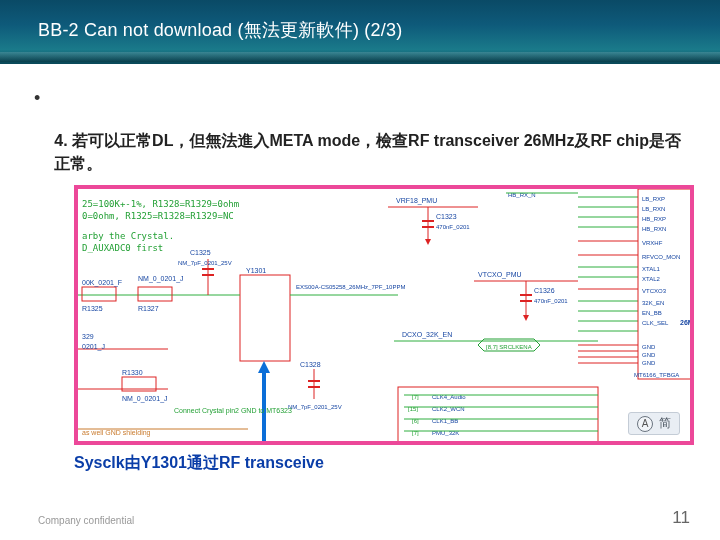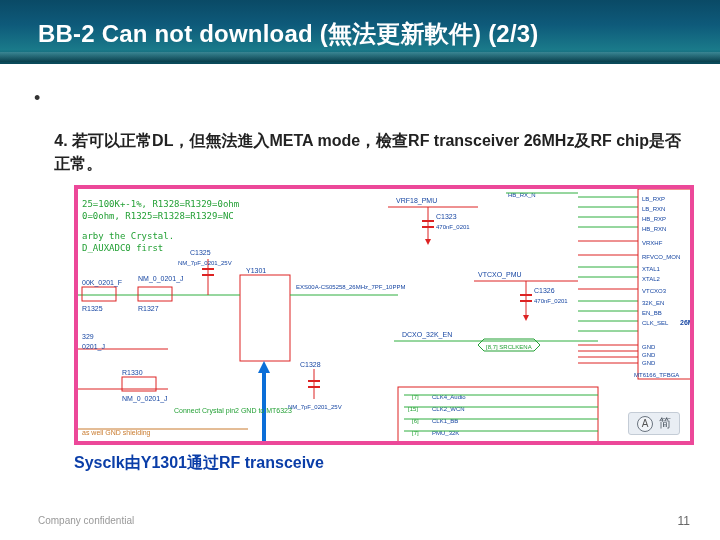--- a/index.html
+++ b/index.html
@@ -18,23 +18,23 @@
     border-bottom: 2px solid #0a4a5a;
   }
   .header::after{
     content:"";
     position:absolute;
     left:0;right:0;bottom:0;height:10px;
     background:linear-gradient(180deg, rgba(255,255,255,0.15),rgba(0,0,0,0.15));
   }
   .title {
     color: #fff;
-    font-size: 24px;
+    font-size: 18px;
     padding: 18px 4px 0 38px;
-    font-weight: 700;
+    font-weight: 400;
     letter-spacing: 0.2px;
   }
   .body { padding: 22px 34px 0 34px; }
   .bullet-row { display: flex; gap: 14px; }
   .bullet-dot { font-size: 18px; color:#333; line-height: 1.4; }
   .bullet-text { font-size: 16px; font-weight: 700; color:#222; line-height:1.45;margin-top:43px; }
   .diagram-wrap {
     margin: 10px 0 0 40px;
     width: 620px;
     height: 260px;
@@ -58,21 +58,21 @@
     position:absolute;
     left:38px;
     bottom:14px;
     font-size:10px;
     color:#999;
   }
   .page-num{
     position:absolute;
     right:30px;
     bottom:12px;
-    font-size:12px;
+    font-size:17px;
     color:#666;
   }
   .lang-badge{
     position:absolute;
     right:10px;
     bottom:6px;
     display:flex;
     align-items:center;
     gap:6px;
     background:#e9eef4;

